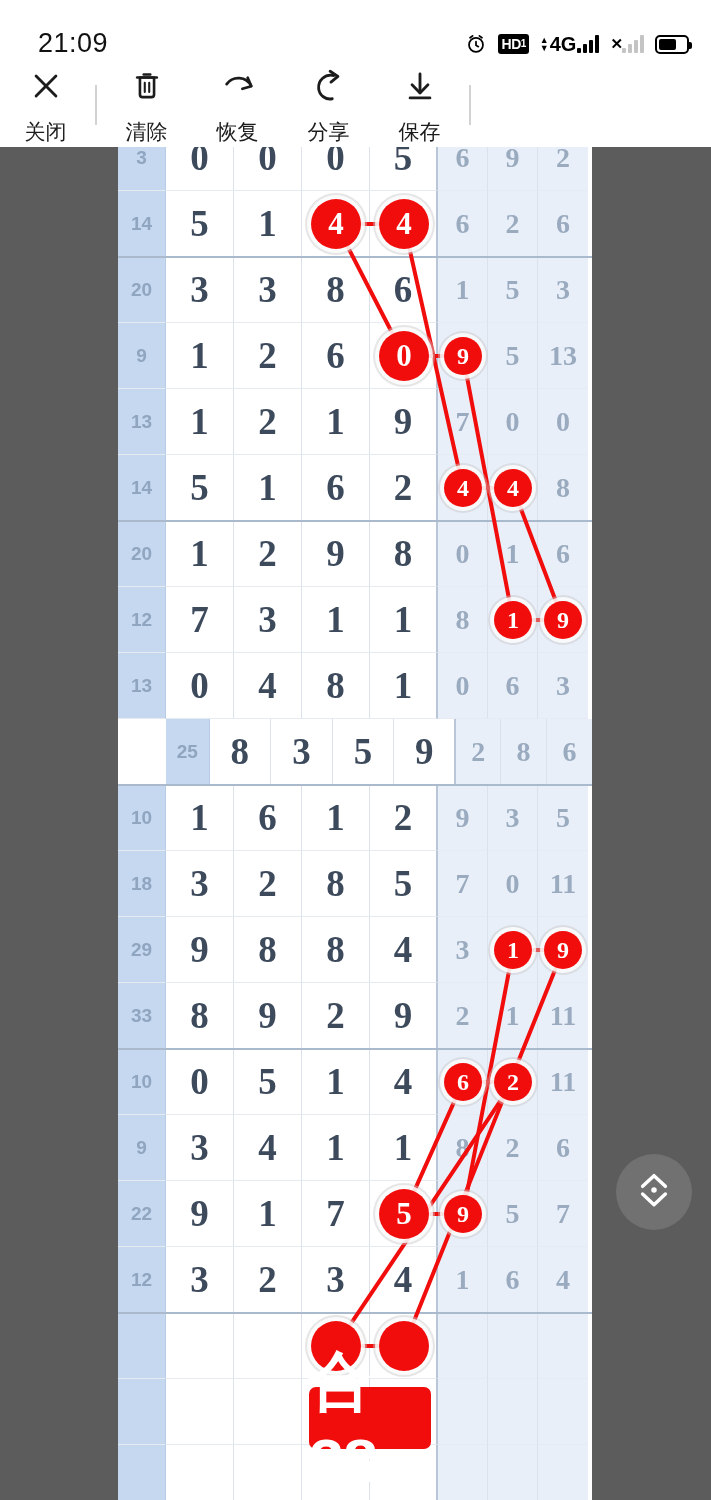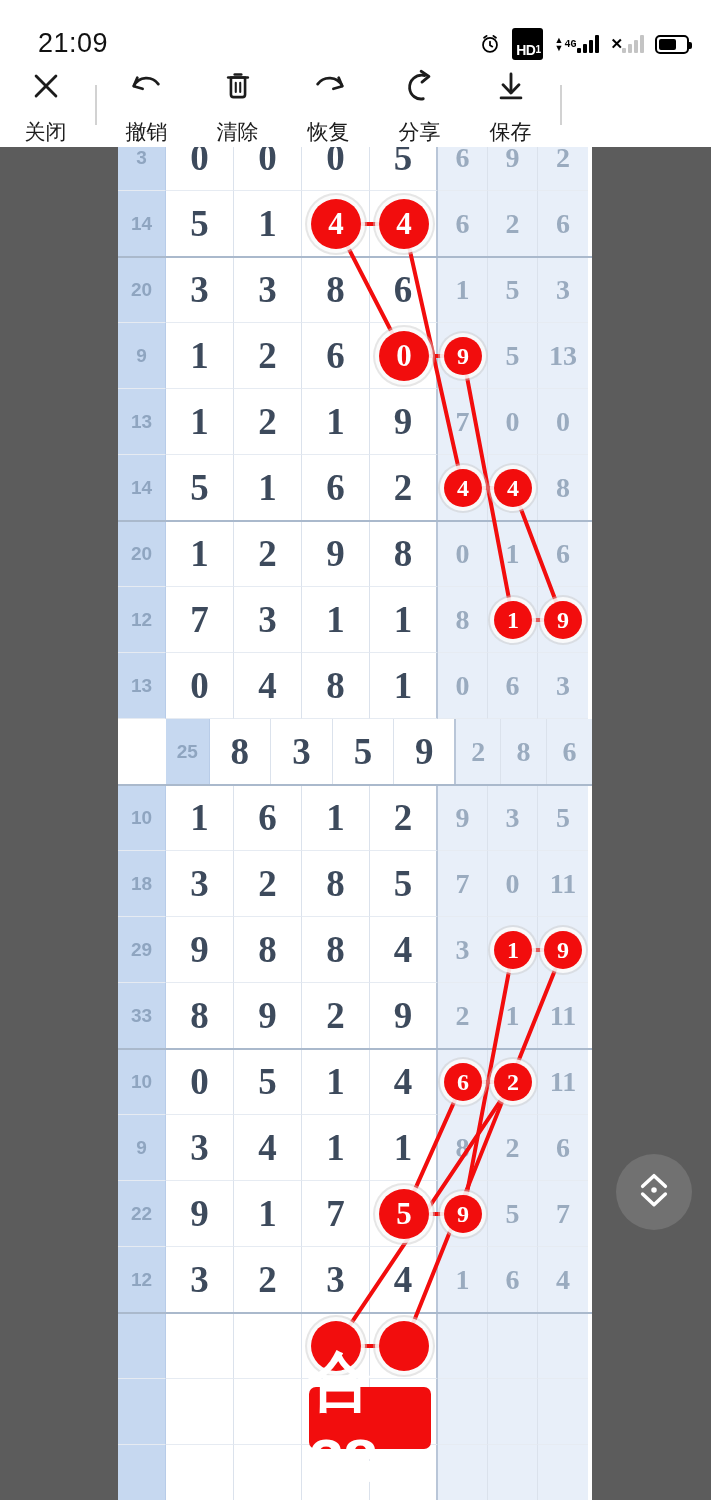--- a/index.html
+++ b/index.html
@@ -21,29 +21,29 @@
     font-size: 27px; color: #111; letter-spacing: .5px;
   }
   .status-icons {
     position: absolute; right: 22px; top: 30px;
     display: flex; align-items: center; gap: 11px; height: 28px;
   }
   .si { display: flex; align-items: center; }
   .hd-badge {
     background: #000; color: #fff; border-radius: 3px;
     font-size: 14px; font-weight: bold; line-height: 1;
-    padding: 15px 3px 3px 4px; letter-spacing: -.5px;
+    padding: 3px 3px 3px 4px; letter-spacing: -.5px;
   }
   .hd-badge sub { font-size: 10px; }
   .sig { display: flex; align-items: flex-end; gap: 2px; height: 18px; }
   .sig i { display: block; width: 4px; background: #000; border-radius: 1px; }
   .sig i:nth-child(1){height:5px}.sig i:nth-child(2){height:9px}
   .sig i:nth-child(3){height:13px}.sig i:nth-child(4){height:18px}
   .sig.dim i { background: #c4c4c4; }
-  .net-label { font-size: 10px; font-weight: bold; color:#000; margin-right:1px;font-family:Liberation Mono, monospace; }
+  .net-label { font-size: 20px; font-weight: bold; color:#000; margin-right:1px; }
   .net-arrows { font-size: 9px; line-height: 8px; color: #000; margin-right: 1px; }
   .xmark { font-size: 15px; color:#000; font-weight:bold; margin-right:-1px;}
   .battery {
     width: 34px; height: 19px; border: 2px solid #000; border-radius: 5px;
     position: relative; display:flex; align-items:center; padding:2px;
   }
   .battery::after{content:"";position:absolute;right:-5px;top:5px;width:3px;height:7px;
     background:#000;border-radius:0 2px 2px 0;}
   .battery i { display:block; height:11px; width:17px; background:#000; border-radius:2px; }
 
@@ -182,29 +182,20 @@
       <span class="glyph">
         <svg width="34" height="34" viewBox="0 0 24 24">
             <path d="M5 5 19 19M19 5 5 19" stroke="#1c1c1c" stroke-width="2" stroke-linecap="round"></path>
           </svg>
       </span>
       <span class="lbl">关闭</span>
     </div>
 
     <div class="tb-sep"></div>
 
-    <div class="tb-item">
-      <span class="glyph">
-        <svg width="36" height="34" viewBox="0 0 26 24">
-            <path d="M6 6 3.4 12.2 9.8 14" stroke="#1c1c1c" stroke-width="2" fill="none" stroke-linecap="round" stroke-linejoin="round"></path>
-            <path d="M3.6 11.8c3.5-6.8 13-7.4 17.6-1.2" stroke="#1c1c1c" stroke-width="2" fill="none" stroke-linecap="round"></path>
-          </svg>
-      </span>
-      <span class="lbl">撤销</span>
-    </div>
 
     <div class="tb-item">
       <span class="glyph">
         <svg width="32" height="34" viewBox="0 0 24 26">
             <path d="M4.5 6.5h15" stroke="#1c1c1c" stroke-width="2" stroke-linecap="round"></path>
             <path d="M9.5 4.2h5" stroke="#1c1c1c" stroke-width="2" stroke-linecap="round"></path>
             <path d="M6.6 6.5h10.8v13a2 2 0 0 1-2 2H8.6a2 2 0 0 1-2-2z" fill="none" stroke="#1c1c1c" stroke-width="2" stroke-linejoin="round"></path>
             <path d="M10.3 10.5v7M13.7 10.5v7" stroke="#1c1c1c" stroke-width="1.6" stroke-linecap="round"></path>
           </svg>
       </span>

